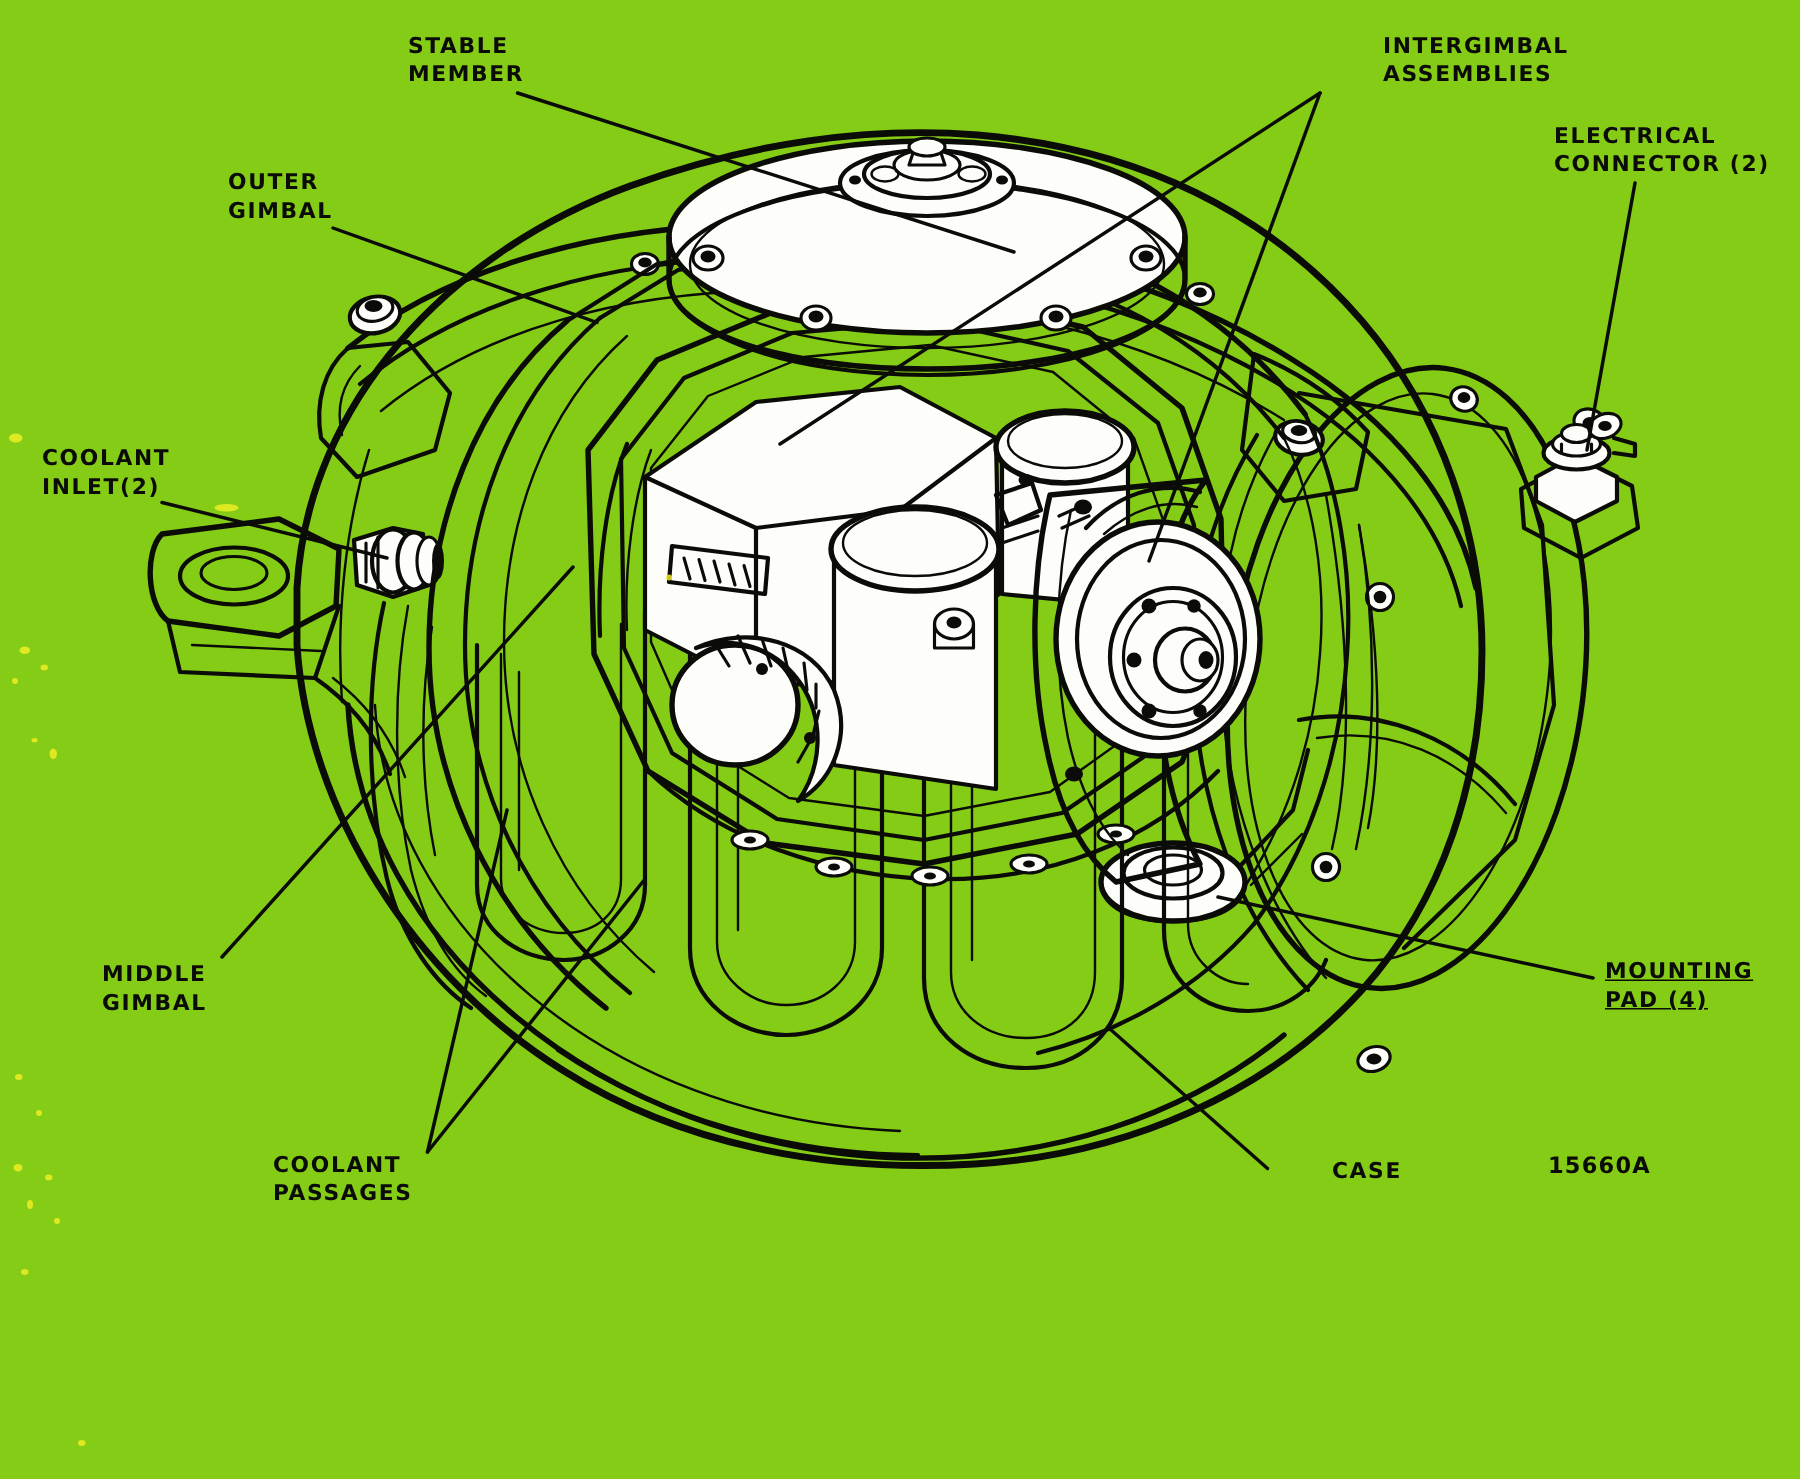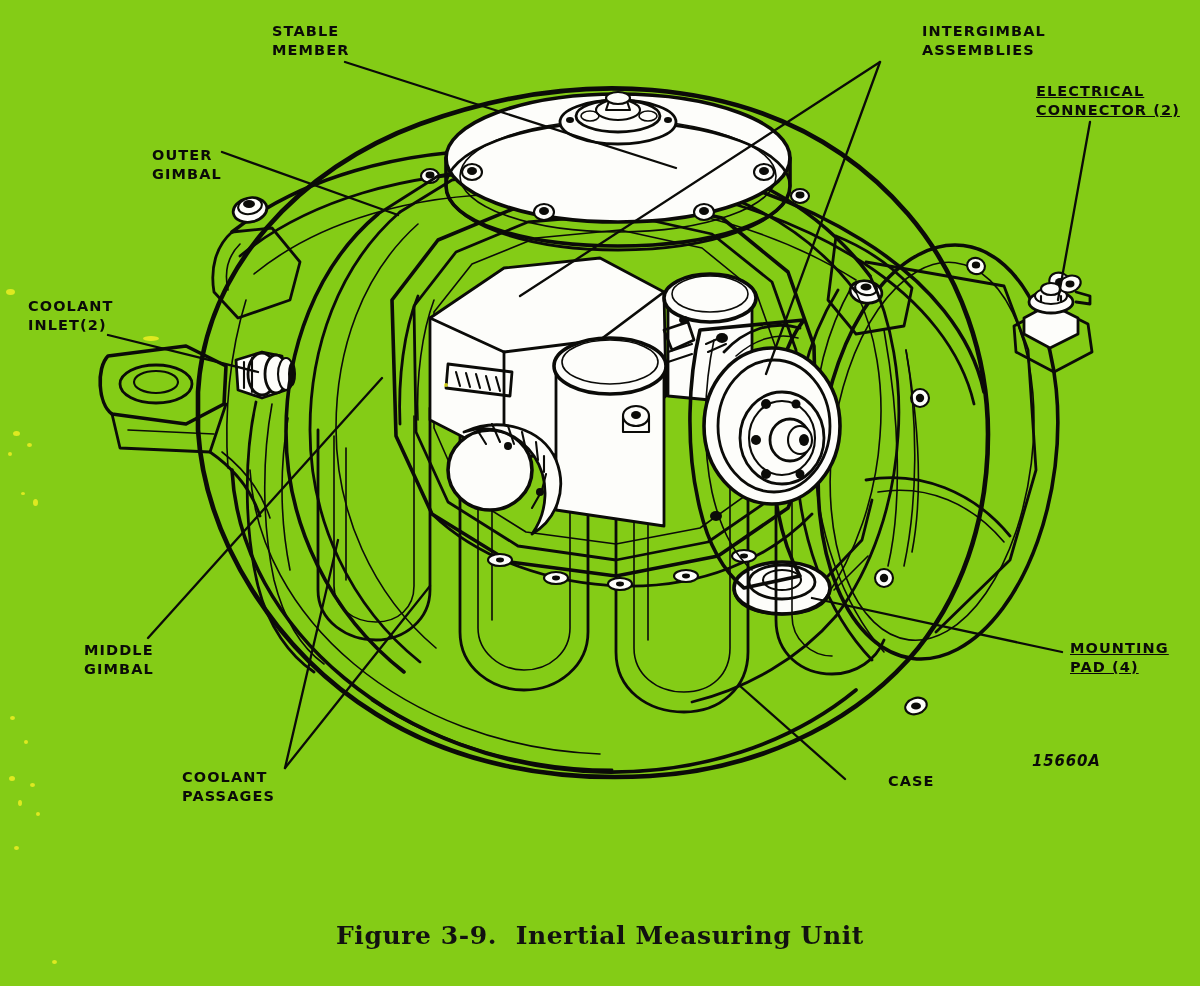--- a/index.html
+++ b/index.html
@@ -390,45 +390,44 @@
         <line x1="285" y1="768" x2="338" y2="540" class="leader"></line>
         <line x1="285" y1="768" x2="430" y2="586" class="leader"></line>
         <line x1="845" y1="779" x2="740" y2="686" class="leader"></line>
         <line x1="1062" y1="652" x2="812" y2="598" class="leader"></line>
       </g>
   </svg>
 
   <div id="callout-layer">
       <div class="callout" style="left: 272px; top: 22px;"><span>STABLE</span><span class="l2">MEMBER</span></div>
       <div class="callout" style="left: 922px; top: 22px;"><span>INTERGIMBAL</span><span class="l2">ASSEMBLIES</span></div>
-      <div class="callout" style="left: 1036px; top: 82px; text-decoration: underline;"><span>ELECTRICAL</span><span class="l2">CONNECTOR (2)</span></div>
-      <div class="callout" style="left: 152px; top: 113px; margin-top: 33px;"><span>OUTER</span><span class="l2">GIMBAL</span></div>
+      <div class="callout" style="left: 1036px; top: 82px;"><span>ELECTRICAL</span><span class="l2">CONNECTOR (2)</span></div>
+      <div class="callout" style="left: 152px; top: 113px;"><span>OUTER</span><span class="l2">GIMBAL</span></div>
       <div class="callout" style="left: 28px; top: 297px;"><span>COOLANT</span><span class="l2">INLET(2)</span></div>
-      <div class="callout" style="left: 84px; top: 641px;"><span>MIDDLE</span><span class="l2">GIMBAL</span></div>
+      <div class="callout" style="left: 68px; top: 641px;"><span>MIDDLE</span><span class="l2">GIMBAL</span></div>
       <div class="callout" style="left: 182px; top: 768px;"><span>COOLANT</span><span class="l2">PASSAGES</span></div>
       <div class="callout" style="left: 888px; top: 772px;"><span>CASE</span></div>
       <div class="callout" style="left: 1070px; top: 639px; text-decoration: underline;"><span>MOUNTING</span><span class="l2">PAD (4)</span></div>
     </div>
 
-  <div class="dwg-number" id="dwg-number" style="left: 1032px; top: 752px; font-style: italic;">15660A</div>
+  <div class="dwg-number" id="dwg-number" style="left: 1032px; top: 768px;">15660A</div>
 
   <div id="speck-layer">
       <div class="speck" style="left: 6px; top: 289px; width: 9px; height: 6px;"></div>
       <div class="speck" style="left: 13px; top: 431px; width: 7px; height: 5px;"></div>
       <div class="speck" style="left: 27px; top: 443px; width: 5px; height: 4px;"></div>
       <div class="speck" style="left: 8px; top: 452px; width: 4px; height: 4px;"></div>
       <div class="speck" style="left: 21px; top: 492px; width: 4px; height: 3px;"></div>
       <div class="speck" style="left: 33px; top: 499px; width: 5px; height: 7px;"></div>
       <div class="speck" style="left: 10px; top: 716px; width: 5px; height: 4px;"></div>
       <div class="speck" style="left: 24px; top: 740px; width: 4px; height: 4px;"></div>
       <div class="speck" style="left: 9px; top: 776px; width: 6px; height: 5px;"></div>
       <div class="speck" style="left: 30px; top: 783px; width: 5px; height: 4px;"></div>
       <div class="speck" style="left: 18px; top: 800px; width: 4px; height: 6px;"></div>
       <div class="speck" style="left: 36px; top: 812px; width: 4px; height: 4px;"></div>
       <div class="speck" style="left: 14px; top: 846px; width: 5px; height: 4px;"></div>
       <div class="speck" style="left: 52px; top: 960px; width: 5px; height: 4px;"></div>
       <div class="speck" style="left: 143px; top: 336px; width: 16px; height: 5px;"></div>
       <div class="speck" style="left: 444px; top: 383px; width: 4px; height: 4px;"></div>
     </div>
 
-  <div class="caption">Figure 3-9.  Inertial Measuring Unit</div>
 
 </div>
 
 </body></html>

